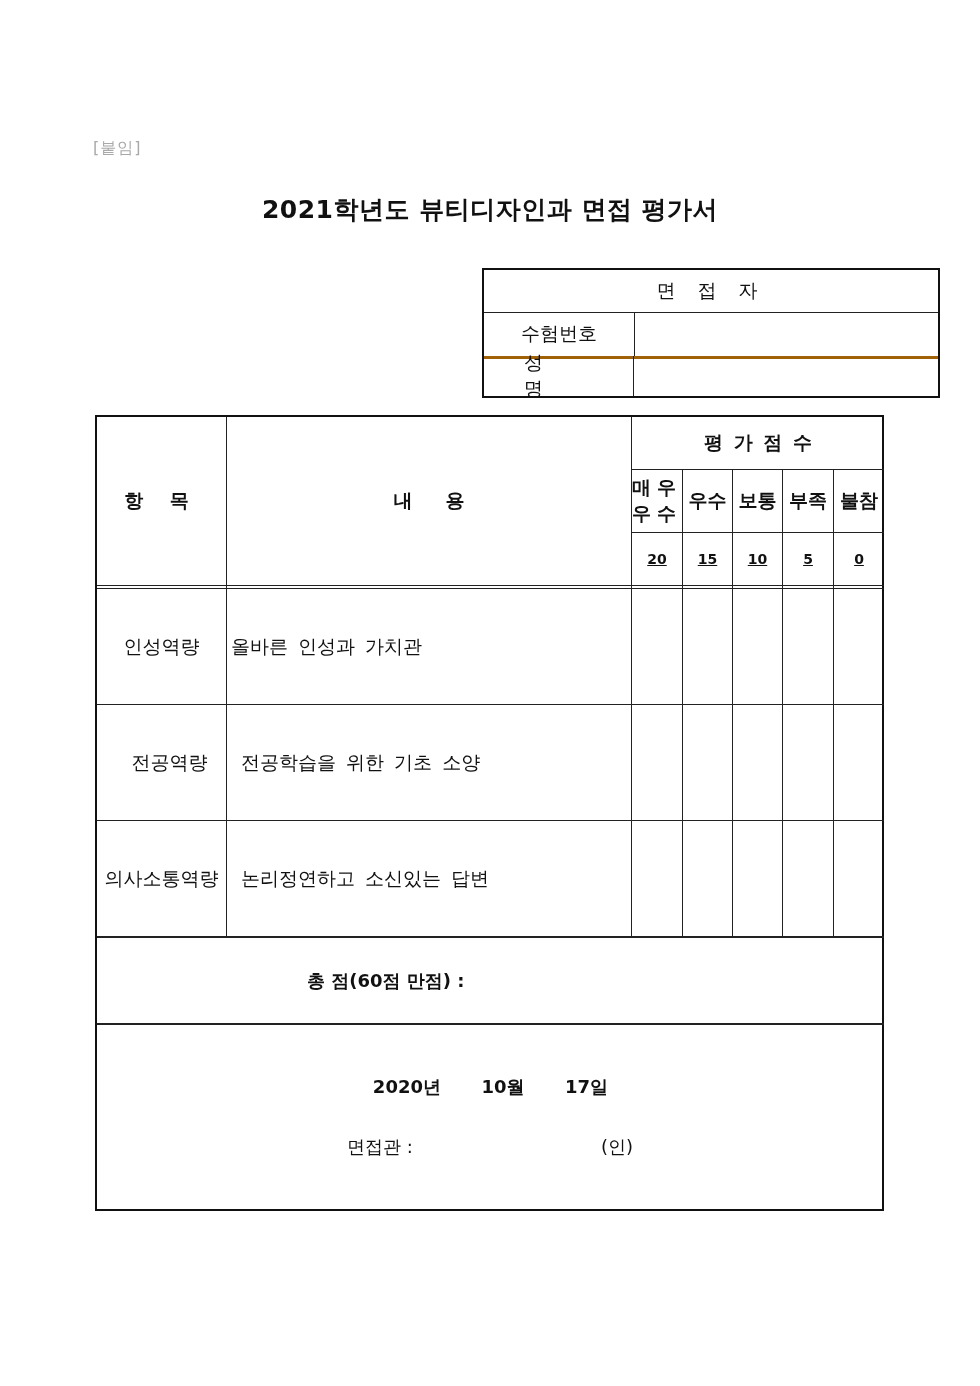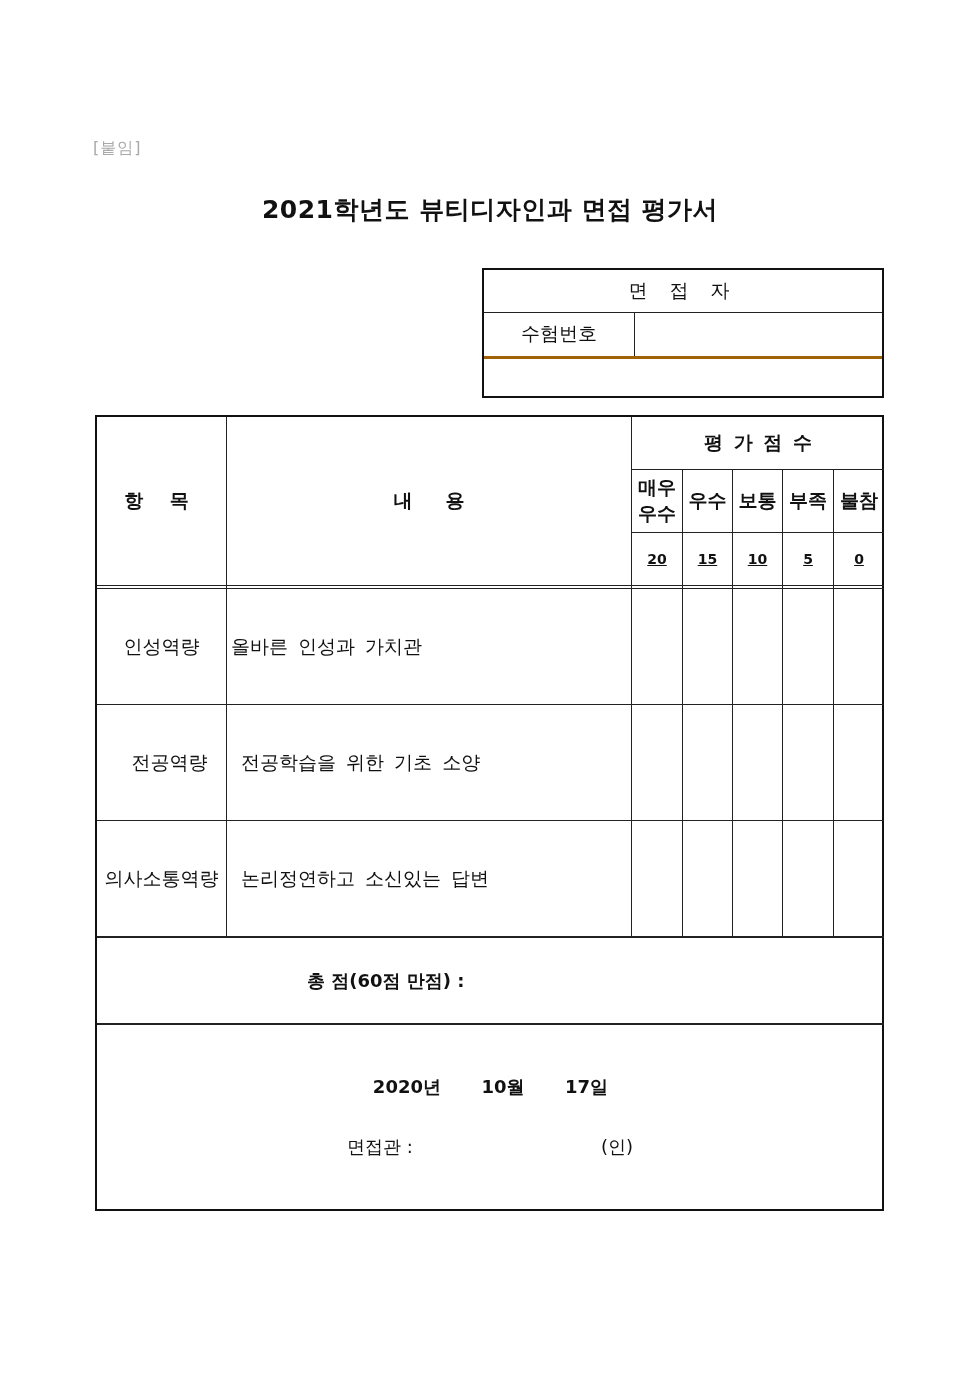--- a/index.html
+++ b/index.html
@@ -1,21 +1,21 @@
 <!DOCTYPE html>
 <html><head>
 <meta charset="utf-8">
 <style>
   html, body { margin:0; padding:0; background:#ffffff; }
   body { width:980px; height:1386px; position:relative; font-family:"DejaVu Sans", "Liberation Sans", sans-serif; color:#111; overflow:hidden; }
   .attach { position:absolute; left:93px; top:138px; font-size:16px; color:#a9a9a9; letter-spacing:1px; }
   .title { position:absolute; left:0; width:980px; top:193px; text-align:center; font-size:25px; font-weight:bold; letter-spacing:0.5px; }
 
   
-  .ivbox { position:absolute; left:482px; top:268px; width:402px; height:130px; border:2px solid #111; box-sizing:border-box; }
+  .ivbox { position:absolute; left:482px; top:268px; width:458px; height:130px; border:2px solid #111; box-sizing:border-box; }
   .ivbox .hdr { position:absolute; left:0; top:0; right:0; height:42px; border-bottom:1px solid #222; display:flex; align-items:center; justify-content:center; font-size:19px; letter-spacing:8px; }
   .ivbox .row { position:absolute; left:0; right:0; height:44px; border-bottom:3px solid #a16207; }
   .ivbox .row.r1 { top:42px; }
   .ivbox .row.r2 { top:86px; border-bottom:none; height:40px; }
   .ivbox .lbl { position:absolute; left:0; top:0; bottom:0; width:150px; border-right:1px solid #222; display:flex; align-items:center; justify-content:center; font-size:19px; }
   .ivbox .lbl.spaced { letter-spacing:40px; padding-left:40px; box-sizing:border-box; }
   .ivbox .val { position:absolute; left:151px; top:0; bottom:0; right:0; }
 
   
   .main { position:absolute; left:95px; top:415px; width:789px; height:796px; border:2px solid #111; box-sizing:border-box; }
@@ -34,20 +34,24 @@
 
 <div class="attach">[붙임]</div>
 <div class="title">2021학년도 뷰티디자인과 면접 평가서</div>
 
 <div class="ivbox">
   <div class="hdr">면 접 자</div>
   <div class="row r1">
     <div class="lbl">수험번호</div>
     <div class="val"></div>
   </div>
+  <div class="row r2">
+    <div class="lbl spaced">성명</div>
+    <div class="val"></div>
+  </div>
 </div>
 
 <div class="main">
 
   <div class="ln" style="left:129px; top:0; width:1px; height:520px;"></div>
   <div class="ln" style="left:534px; top:0; width:1px; height:520px;"></div>
 
   <div class="ln" style="left:585px; top:52px; width:1px; height:468px;"></div>
   <div class="ln" style="left:635px; top:52px; width:1px; height:468px;"></div>
   <div class="ln" style="left:685px; top:52px; width:1px; height:468px;"></div>
@@ -61,21 +65,21 @@
 
   <div class="ln" style="left:0; top:287px; width:787px; height:1px;"></div>
   <div class="ln" style="left:0; top:403px; width:787px; height:1px;"></div>
   <div class="ln" style="left:0; top:519px; width:787px; height:2px;"></div>
   <div class="ln" style="left:0; top:606px; width:787px; height:2px;"></div>
 
   <div class="cell hbold" style="left:0; top:0; width:129px; height:168px; letter-spacing:10px;">항 목</div>
   <div class="cell hbold" style="left:130px; top:0; width:404px; height:168px; white-space:pre;">내     용</div>
   <div class="cell hbold" style="left:535px; top:0; width:252px; height:52px; word-spacing:4px;">평 가 점 수</div>
 
-  <div class="cell hbold" style="left:535px; top:53px; width:50px; height:62px; flex-direction:column; line-height:1.35;">
+  <div class="cell hbold" style="left:535px; top:53px; width:50px; height:62px; line-height:1.35;">
     <span>매우</span>
     <span>우수</span>
   </div>
   <div class="cell hbold" style="left:586px; top:53px; width:49px; height:62px;">우수</div>
   <div class="cell hbold" style="left:636px; top:53px; width:49px; height:62px;">보통</div>
   <div class="cell hbold" style="left:686px; top:53px; width:50px; height:62px;">부족</div>
   <div class="cell hbold" style="left:737px; top:53px; width:50px; height:62px;">불참</div>
 
   <div class="cell num" style="left:535px; top:116px; width:50px; height:52px;">20</div>
   <div class="cell num" style="left:586px; top:116px; width:49px; height:52px;">15</div>

